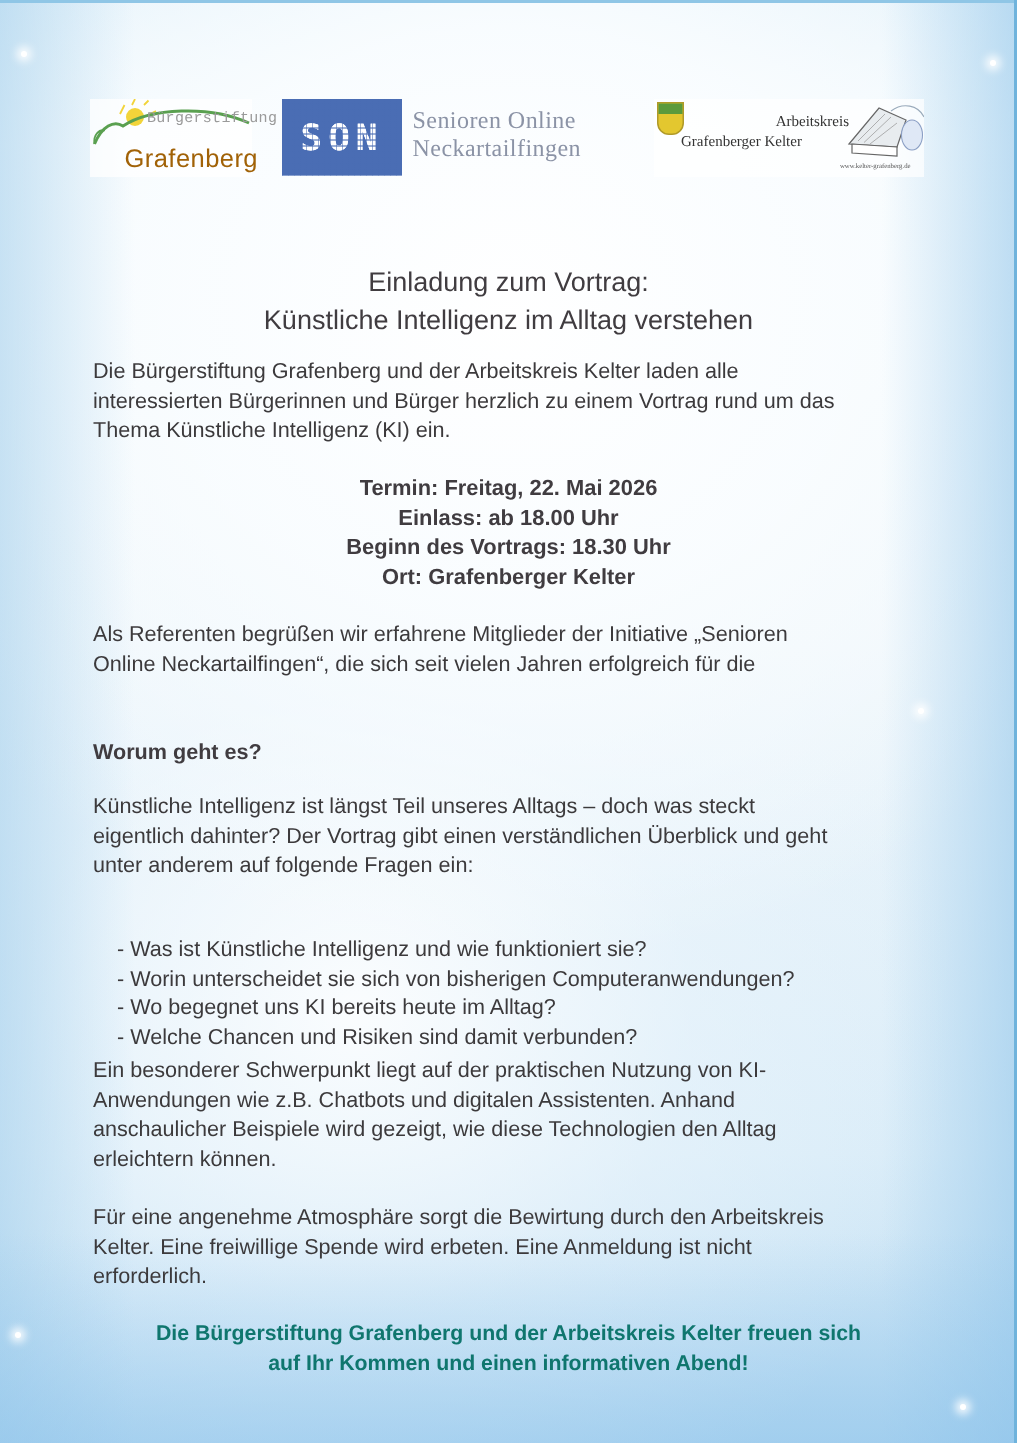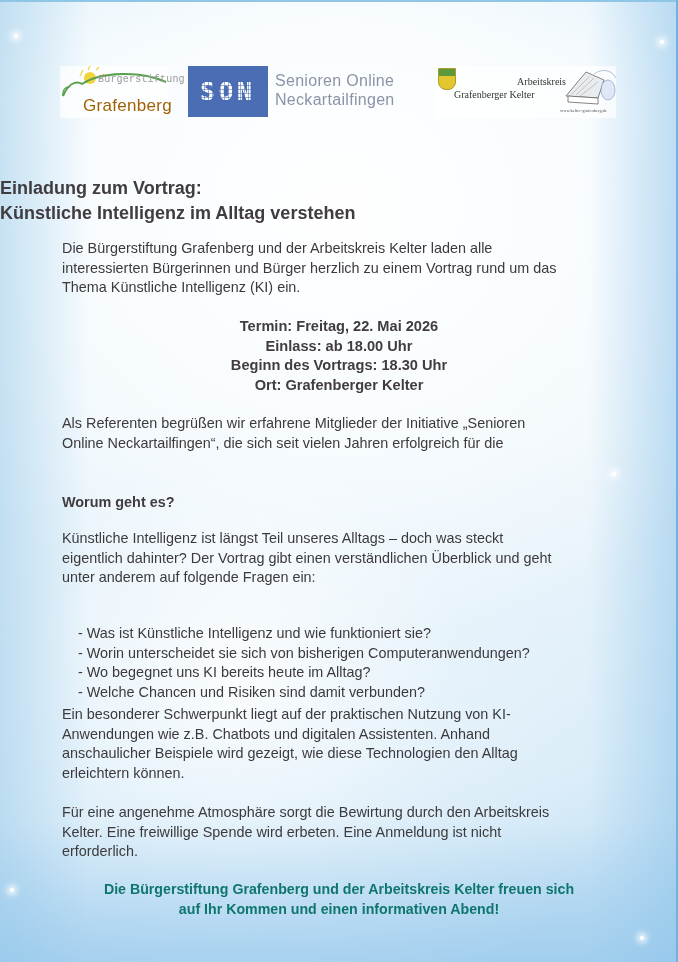--- a/index.html
+++ b/index.html
@@ -42,37 +42,37 @@
       color: #ffffff; letter-spacing: 4px;
       text-shadow: 0 0 0 #fff;
       background-image: radial-gradient(circle, transparent 0, transparent 0);
     }
     .son-dots {
       position: absolute; left: 0; right: 0; top: 0; bottom: 0;
       background-image: linear-gradient(90deg, rgba(74,109,180,0.55) 1px, transparent 1px),
                         linear-gradient(0deg, rgba(74,109,180,0.55) 1px, transparent 1px);
       background-size: 4px 4px;
     }
-    .son-name { position: absolute; left: 275px; top: 9px; font-size: 16px; line-height: 19px; color: #8b93a6; letter-spacing: 0.3px; }
+    .son-name { position: absolute; left: 275px; top: 9px; font-size: 16px; line-height: 19px; color: #8b93a6; letter-spacing: 0.3px; font-family: Liberation Serif, serif; }
 
     .logo-kelter { position: absolute; left: 436px; top: 4px; width: 180px; height: 52px; background: rgba(255,255,255,0.7); font-family: Liberation Serif, serif; }
     .kelter-crest {
       position: absolute; left: 2px; top: 2px; width: 16px; height: 20px;
       background: #e3c72f; border: 1px solid #b09a28; border-radius: 0 0 8px 8px;
     }
     .kelter-crest::before {
       content: ""; position: absolute; left: 0; right: 0; top: 0; height: 7px; background: #5b9a3c;
     }
     .kelter-t1 { position: absolute; left: 50px; top: 10px; width: 80px; text-align: right; font-size: 10px; color: #333; }
     .kelter-t2 { position: absolute; left: 18px; top: 23px; width: 112px; text-align: left; font-size: 10px; color: #333; }
     .kelter-img { position: absolute; left: 128px; top: 0px; }
     .kelter-url { position: absolute; left: 124px; top: 42px; font-size: 4.5px; color: #555; }
 
     
-    .title { position: absolute; left: 0; width: 678px; top: 176px; text-align: left; font-weight: bold; font-size: 18px; line-height: 25px; color: #403c40; }
+    .title { position: absolute; left: 0; width: 678px; top: 176px; text-align: center; font-weight: normal; font-size: 18px; line-height: 25px; color: #403c40; }
     .para { position: absolute; left: 62px; width: 570px; font-size: 14.4px; line-height: 19.5px; color: #3c3a3c; }
     .p-intro { top: 239px; }
     .event { position: absolute; left: 0; width: 678px; top: 317px; text-align: center; font-weight: bold; font-size: 14.6px; line-height: 19.5px; color: #403c40; }
     .p-ref { top: 414px; }
     .heading { position: absolute; left: 62px; top: 494px; font-weight: bold; font-size: 14.4px; color: #403c40; }
     .p-intro2 { top: 529px; }
     .q-list { position: absolute; left: 62px; top: 608px; margin: 16px; padding: 0; list-style: none; font-size: 14.4px; line-height: 19.5px; }
     .p-focus { top: 705px; }
     .p-atmos { top: 803px; }
     .closing { position: absolute; left: 0; width: 678px; top: 879px; text-align: center; font-weight: bold; font-size: 14.2px; line-height: 20px; color: #0f766e; }

